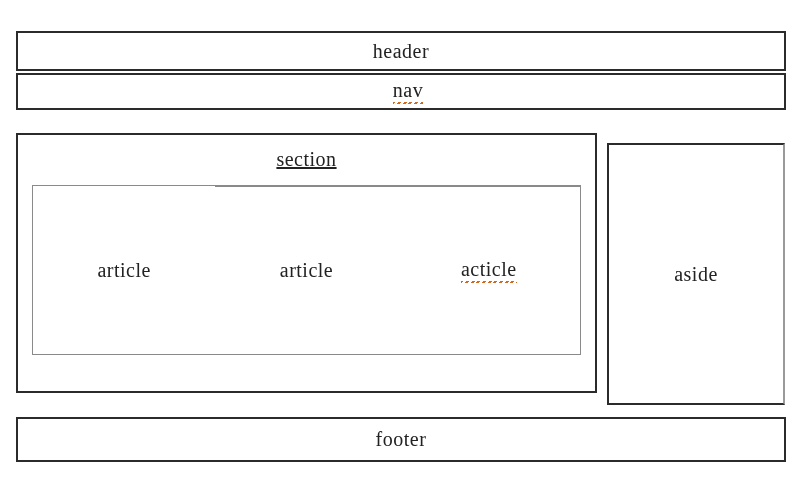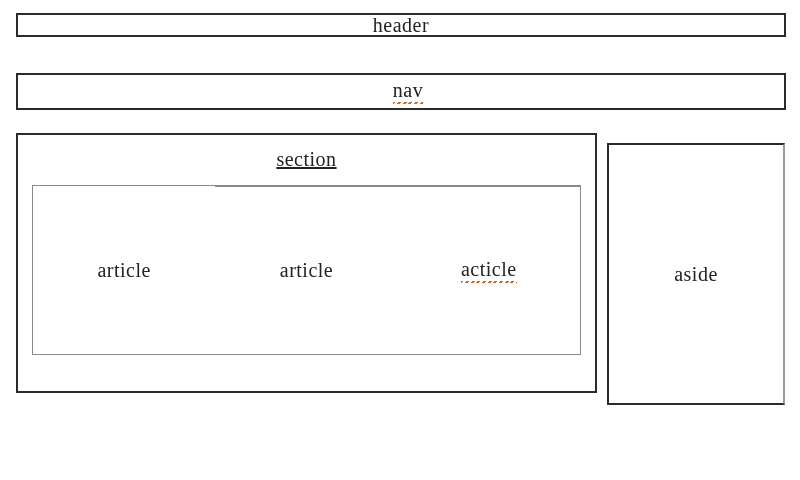--- a/index.html
+++ b/index.html
@@ -17,21 +17,21 @@
     box-sizing: border-box;
     border: 2px solid #2b2b2b;
     background: #ffffff;
     display: flex;
     align-items: center;
     justify-content: center;
     font-size: 20px;
     color: #222222;
     letter-spacing: 0.5px;
   }
-  .box-header { left: 16px; top: 13px;  width: 770px; height: 24px; }
+  .box-header { left: 16px; top: 31px;  width: 770px; height: 40px; }
   .box-nav    { left: 16px; top: 73px;  width: 770px; height: 37px; padding-left: 14px; }
   .box-section{
     left: 16px; top: 133px; width: 581px; height: 260px;
     display: block; text-align: center; text-decoration: underline;
   }
   .section-label {
     display: block;
     padding-top: 13px;
     line-height: 22px;
   }
@@ -86,14 +86,17 @@
       <div class="article-row">
         <span class="squiggle">acticle</span>
       </div>
     </div>
   </div>
 
   <div class="box box-aside">
     <span>aside</span>
   </div>
 
+  <div class="box box-footer">
+    <span>footer</span>
+  </div>
 
 </div>
 
 </body></html>

